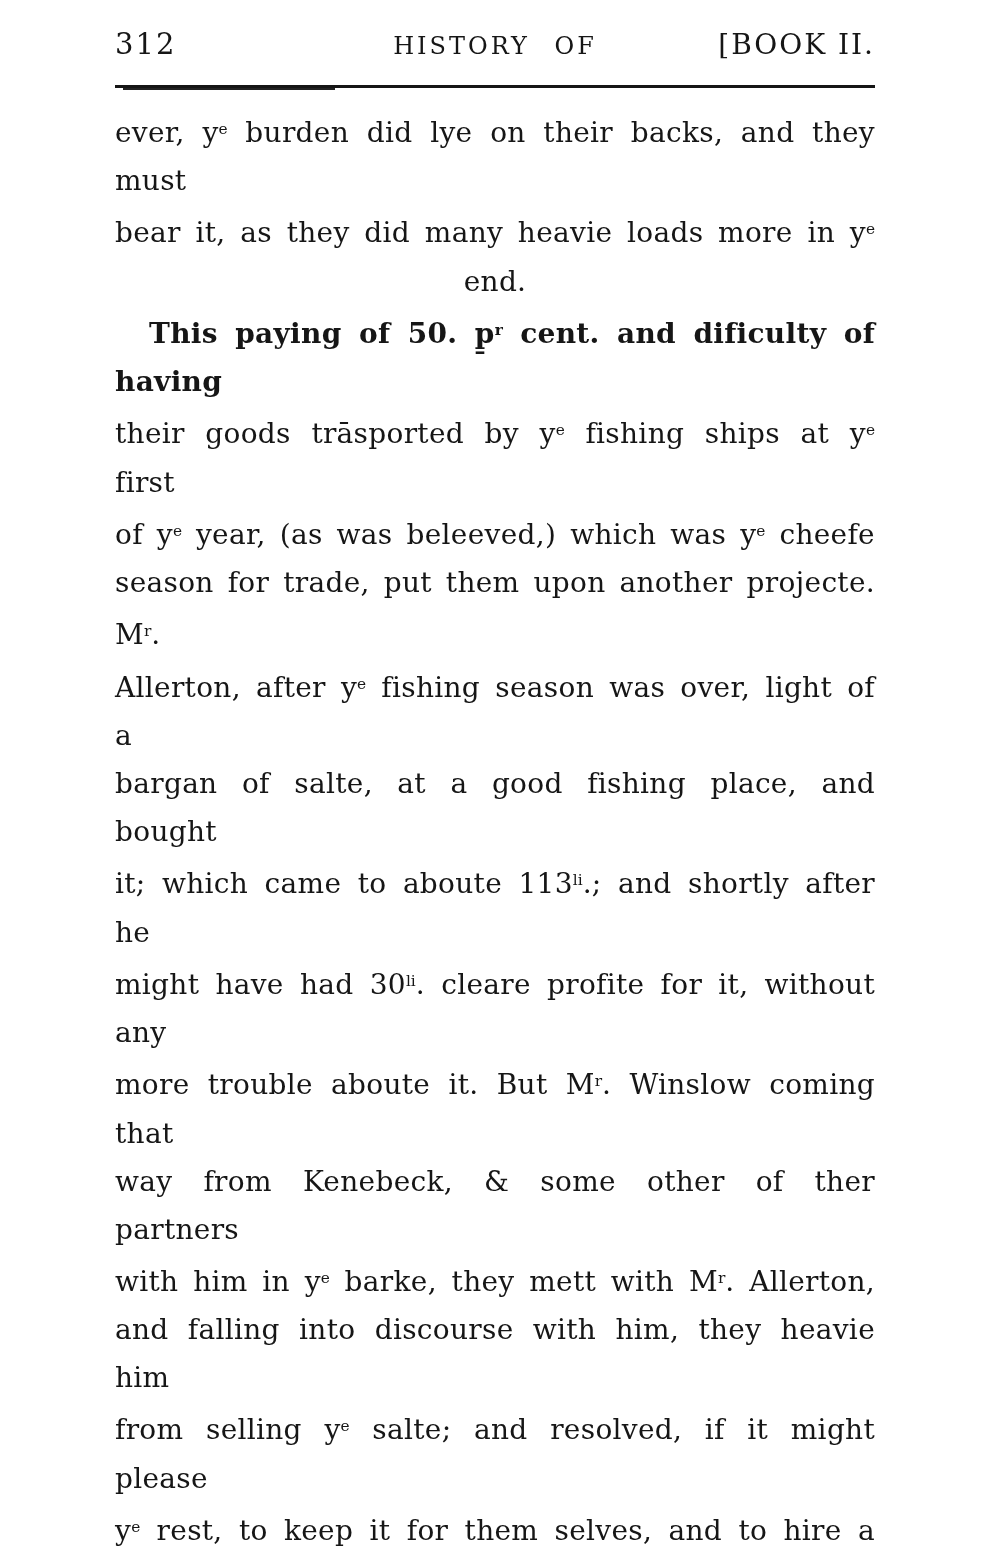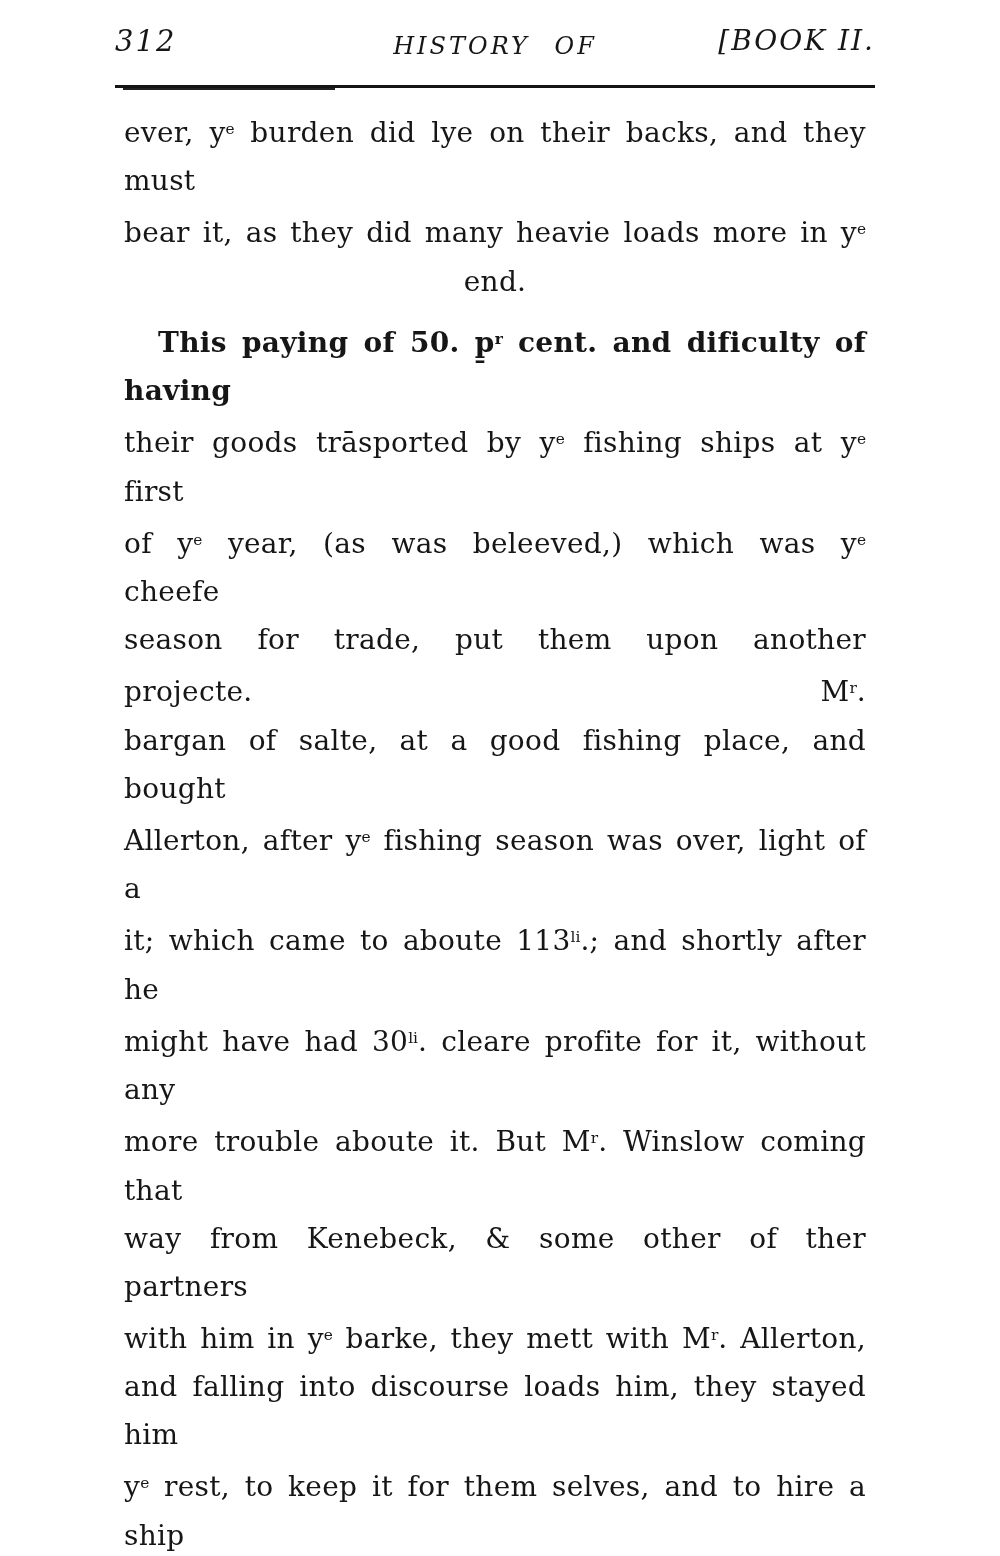--- a/index.html
+++ b/index.html
@@ -12,23 +12,22 @@
     width: 1000px;
     min-height: 1556px;
     box-sizing: border-box;
     background: #ffffff;
     color: #161616;
     font-family: "DejaVu Serif", "Liberation Serif", serif;
     padding: 22px 125px 40px 115px;
   }
   .page-header {
     display: flex;
-    align-items: center;
+    align-items: flex-end;
     line-height: 30px;
-    font-style: italic;
   }
   .page-header .left  { flex: 1; text-align: left; }
   .page-header .center{ flex: 1.2; text-align: center; margin-top: 9px; }
   .page-header .right { flex: 1; text-align: right; }
   .page-number {
     font-size: 29px;
     letter-spacing: 2px;
   }
   .running-title {
     font-size: 24px;
@@ -55,21 +54,21 @@
     height: 2px;
     background: #222;
   }
   .page-body {
     margin-top: 17px;
     font-size: 28px;
     line-height: 48px;
     letter-spacing: 0.3px;
     word-spacing: 3px;
   }
-  .paragraph { margin: 9px; }
+  .paragraph { margin: 0; }
   .text-line {
     white-space: normal;
     text-align: center;
   }
   .text-line.justified {
     text-align: justify;
     text-align-last: justify;
     -moz-text-align-last: justify;
   }
   .text-line.indented {
@@ -105,25 +104,26 @@
       <div class="paragraph">
         <div class="text-line justified">ever, y<span class="sup">e</span> burden did lye on their backs, and they must</div>
         <div class="text-line justified">bear it, as they did many heavie loads more in y<span class="sup">e</span></div>
         <div class="text-line">end.</div>
       </div>
       <div class="paragraph">
         <div class="text-line justified indented">This paying of 50. p̱<span class="sup">r</span> cent. and dificulty of having</div>
         <div class="text-line justified">their goods trāsported by y<span class="sup">e</span> fishing ships at y<span class="sup">e</span> first</div>
         <div class="text-line justified">of y<span class="sup">e</span> year, (as was beleeved,) which was y<span class="sup">e</span> cheefe</div>
         <div class="text-line justified">season for trade, put them upon another projecte. M<span class="sup">r</span>.</div>
+        <div class="text-line justified">Allerton, after y<span class="sup">e</span> fishing season was over, light of a</div>
         <div class="text-line justified">bargan of salte, at a good fishing place, and bought</div>
-        <div class="text-line justified">Allerton, after y<span class="sup">e</span> fishing season was over, light of a</div>
         <div class="text-line justified">it; which came to aboute 113<span class="sup">li</span>.; and shortly after he</div>
         <div class="text-line justified">might have had 30<span class="sup">li</span>. cleare profite for it, without any</div>
         <div class="text-line justified">more trouble aboute it. But M<span class="sup">r</span>. Winslow coming that</div>
         <div class="text-line justified">way from Kenebeck, &amp; some other of ther partners</div>
         <div class="text-line justified">with him in y<span class="sup">e</span> barke, they mett with M<span class="sup">r</span>. Allerton,</div>
-        <div class="text-line justified">and falling into discourse loads him, they stayed him</div>
+        <div class="text-line justified">and falling into discourse with him, they heavie him</div>
+        <div class="text-line justified">from selling y<span class="sup">e</span> salte; and resolved, if it might please</div>
         <div class="text-line justified">y<span class="sup">e</span> rest, to keep it for them selves, and to hire a ship</div>
       </div>
     </div>
 
 </div>
 
 </body></html>

